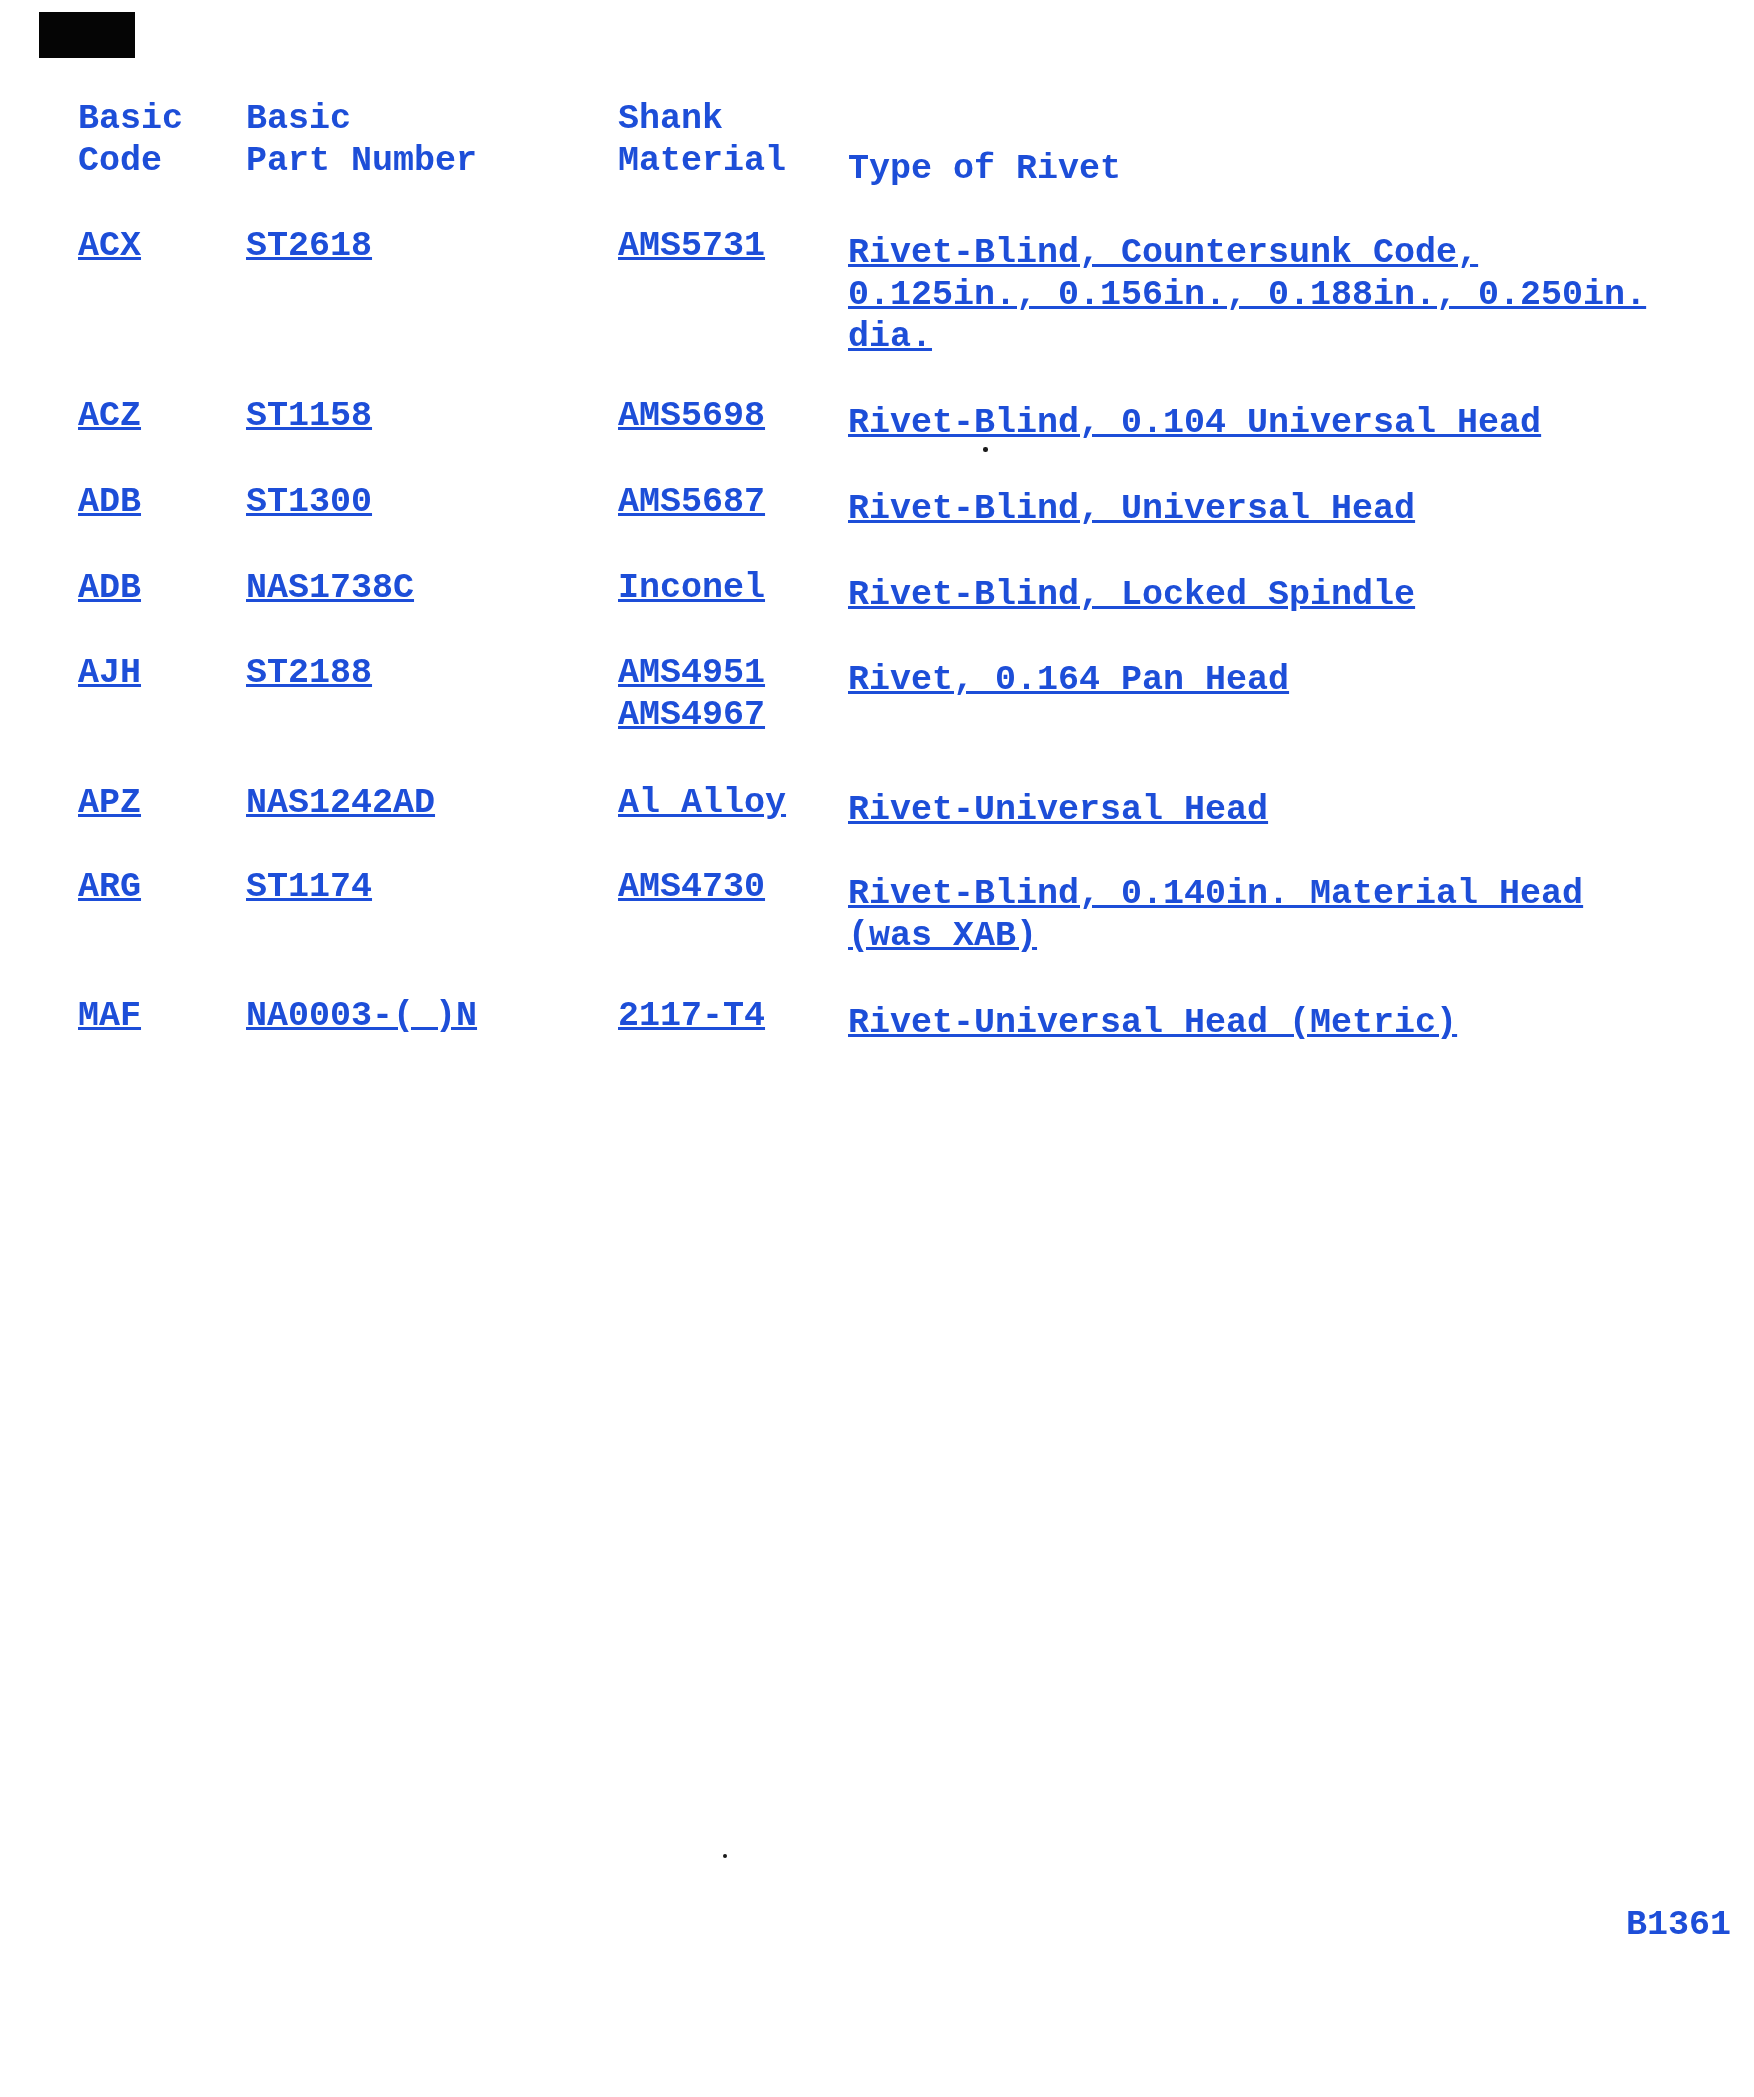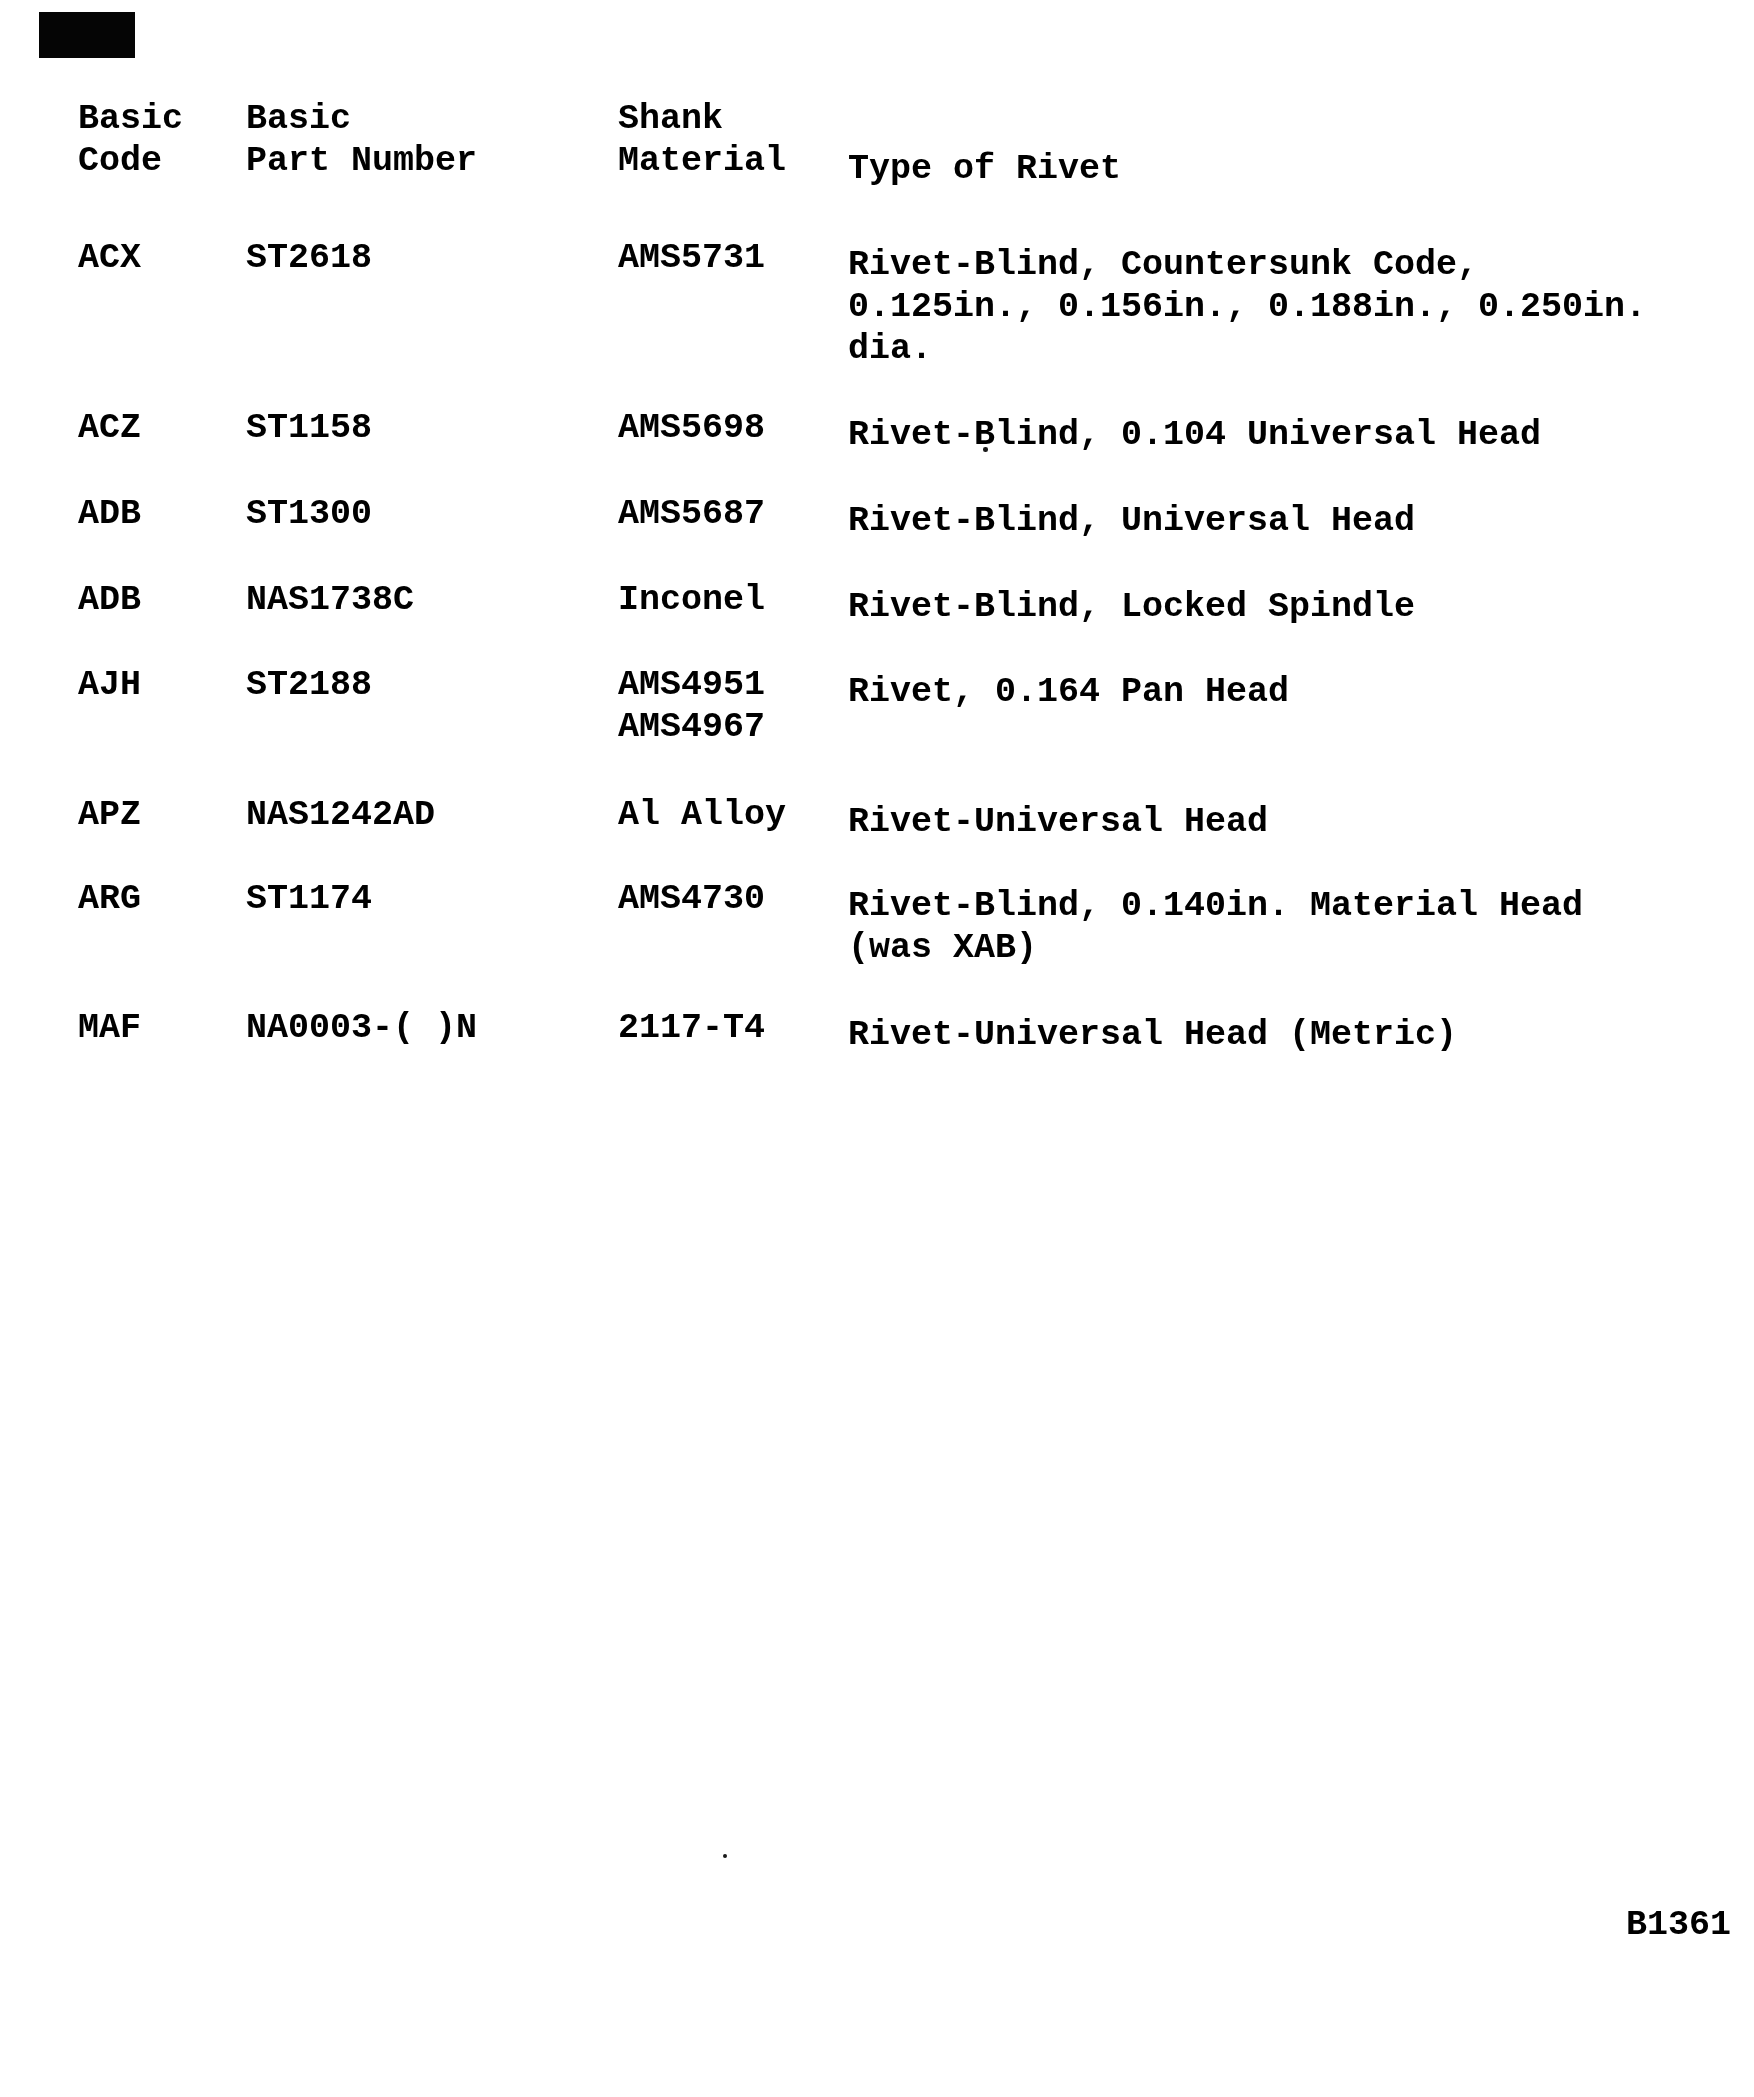--- a/index.html
+++ b/index.html
@@ -10,36 +10,36 @@
   .page {
     position: relative;
     width: 1755px;
     height: 2097px;
     background: #ffffff;
     overflow: hidden;
     font-family: "Liberation Mono", "DejaVu Sans Mono", monospace;
     font-weight: 700;
     font-size: 35px;
     line-height: 42px;
-    color: #000000;
+    color: #1d4ed8;
   }
   .cell {
     position: absolute;
     white-space: pre-line;
   }
   .col1 { left: 78px; }
   .col2 { left: 246px; }
   .col3 { left: 618px; }
   .col4 { left: 848px; margin-top: 7px; }
 
   .hdr  { top: 98px; }
   .hdr4 { top: 141px; }
 
   .row  { position: absolute; left: 0; width: 1755px; }
-  .row .cell { top: 12px; }
+  .row .cell { top: 0; text-decoration: underline; }
 
   .r1 { top: 225px; }
   .r2 { top: 395px; }
   .r3 { top: 481px; }
   .r4 { top: 567px; }
   .r5 { top: 652px; }
   .r6 { top: 782px; }
   .r7 { top: 866px; }
   .r8 { top: 995px; }
 

